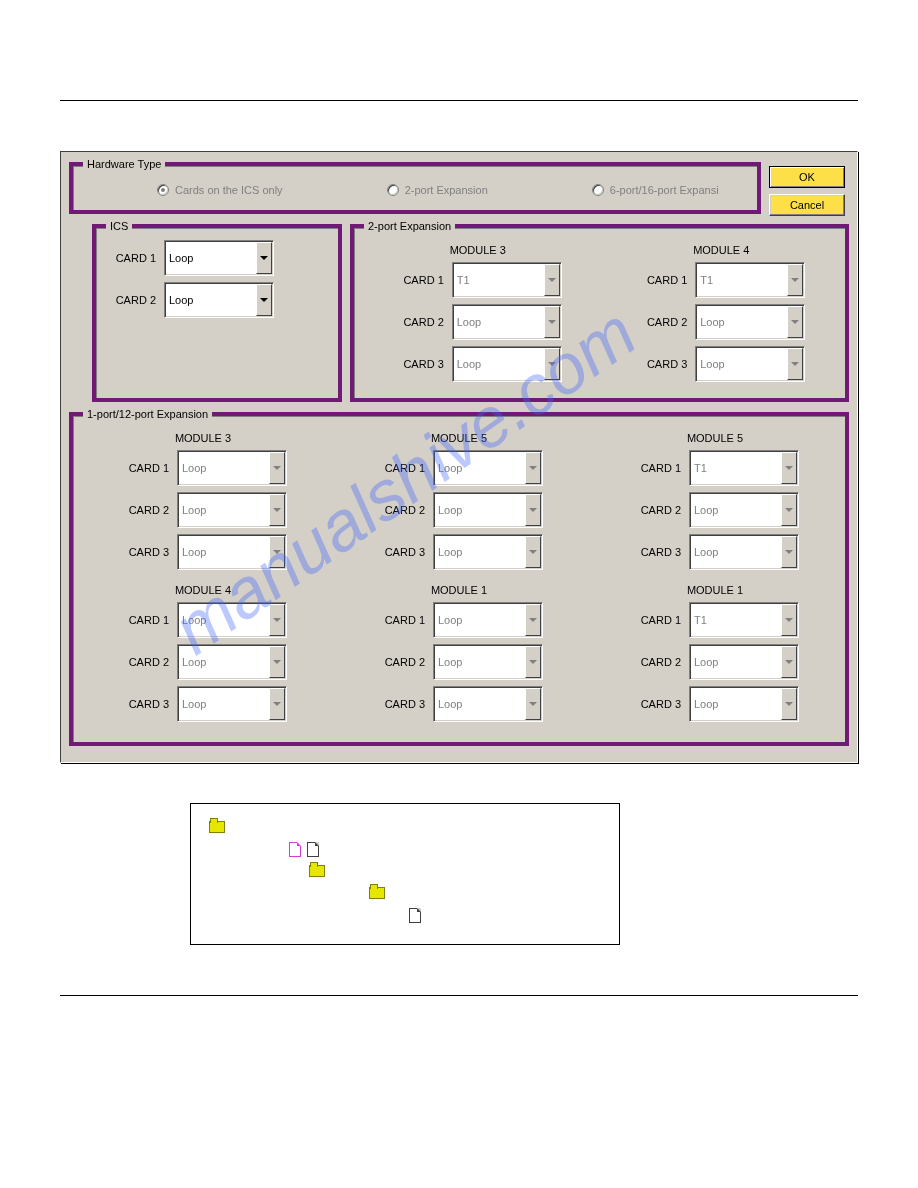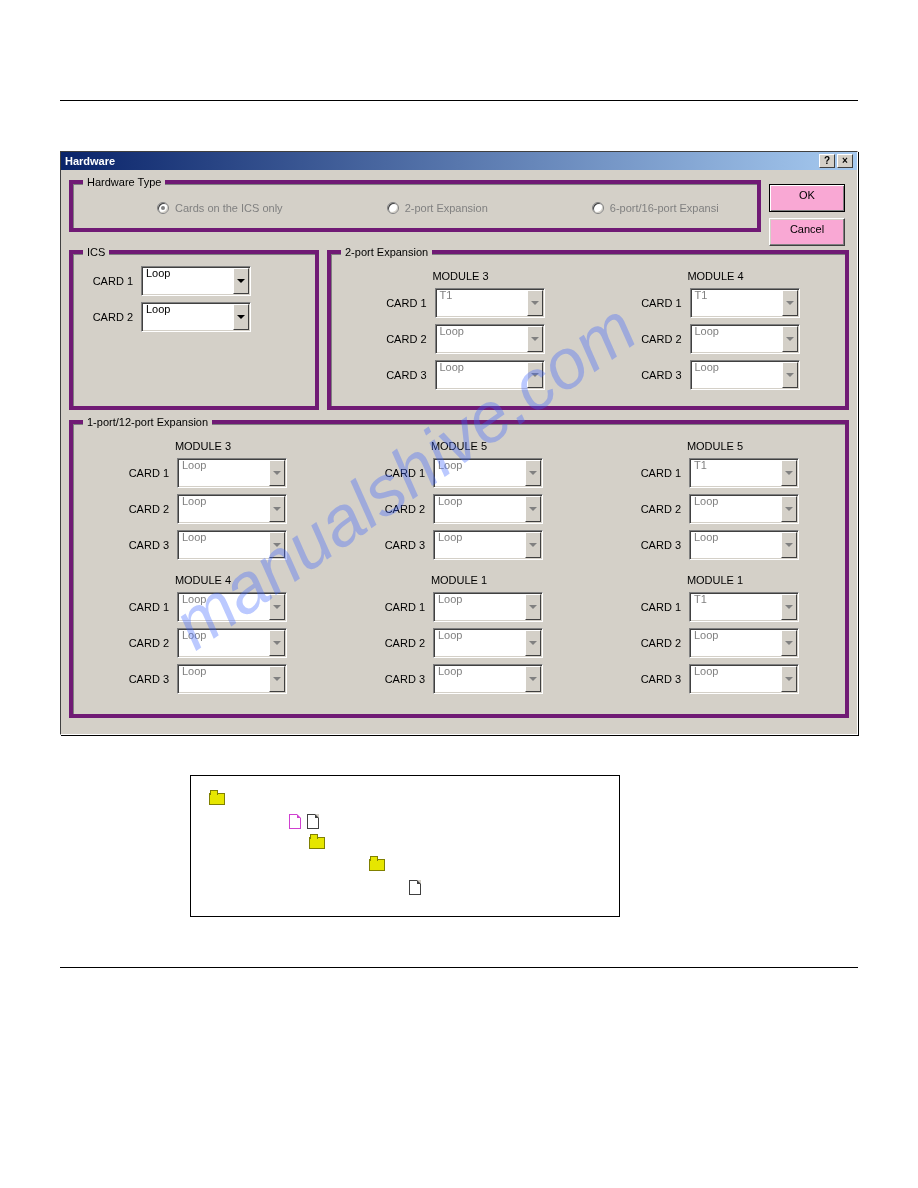--- a/index.html
+++ b/index.html
@@ -64,57 +64,57 @@
   legend {
     padding: 0 4px;
     color: #000;
     background: #d4d0c8;
   }
   
   .top-row { display: flex; gap: 8px; align-items: flex-start; }
   .hw-type-set { flex: 1; }
   .btn-col { display:flex; flex-direction:column; gap:6px; width:80px; margin-top:8px; padding-right:4px;}
   .win-btn {
-    height: 28px;
-    background: #f9a8d4;
+    height: 22px;
+    background: #fde047;
     border: 1px solid #fff;
     border-right-color: #404040;
     border-bottom-color: #404040;
     box-shadow: inset -1px -1px 0 #808080, inset 1px 1px 0 #d4d0c8;
     text-align: center;
     line-height: 20px;
     cursor: default;
   }
   .win-btn.default { border: 1px solid #000; box-shadow: inset 1px 1px 0 #fff, inset -1px -1px 0 #808080; }
   
   .radios { display:flex; gap: 60px; padding: 6px 10px 4px 30px; }
   .radio-item { display:flex; align-items:center; gap:6px; color:#808080;padding-left:44px; }
   .radio-dot {
     width:12px; height:12px; border-radius:50%;
     background:#fff; border:1px solid #808080;
     box-shadow: inset -1px -1px 0 #d4d0c8, inset 1px 1px 0 #404040;
     display:flex; align-items:center; justify-content:center;
   }
   .radio-dot.sel::after { content:""; width:4px; height:4px; border-radius:50%; background:#808080; }
   
-  .mid-row { display:flex; gap:8px; }
+  .mid-row { display:flex; gap:8px;margin-left:23px; }
   .ics-set { width: 250px; }
   .twoport-set { flex:1; }
   
   .mod-header { text-align:center; font-weight:normal; padding: 4px 0 6px 0; }
   
   .card-row { display:flex; align-items:center; gap:8px; margin-bottom:6px; }
   .card-label { width:50px; text-align:right; }
   .combo {
-    width: 110px; height:30px;
+    width: 110px; height:36px;
     background:#fff;
     border:1px solid #808080;
     border-right-color:#fff; border-bottom-color:#fff;
     box-shadow: inset 1px 1px 0 #404040, inset -1px -1px 0 #d4d0c8;
-    display:flex; 
+    display:flex; align-items:center;
     padding-left:4px;
     position:relative;
     color:#000;
   }
   .combo.disabled { color:#808080; }
   .combo .drop {
     position:absolute; right:1px; top:1px; bottom:1px; width:16px;
     background:#d4d0c8;
     border:1px solid #fff; border-right-color:#404040; border-bottom-color:#404040;
     display:flex; align-items:center; justify-content:center;
@@ -171,25 +171,20 @@
   .doc-icon.pink::after { border-top-color:#fff; border-left-color:#d040d0; }
   .spacer { display:inline-block; }
 </style>
 </head>
 <body>
 
 <div class="page">
   <div class="page-header-rule"></div>
 
   <div class="dialog" style="position:relative;">
-    <div class="titlebar">
-      <span class="title">Hardware</span>
-      <span class="title-btn">?</span>
-      <span class="title-btn">×</span>
-    </div>
     <div class="dialog-body">
       <div class="watermark">manualshive.com</div>
 
       <div class="top-row">
         <fieldset class="hw-type-set">
           <legend>Hardware Type</legend>
           <div class="radios" id="hw-radios">
               <div class="radio-item">
                 <span class="radio-dot sel"></span>
                 <span>Cards on the ICS only</span>

